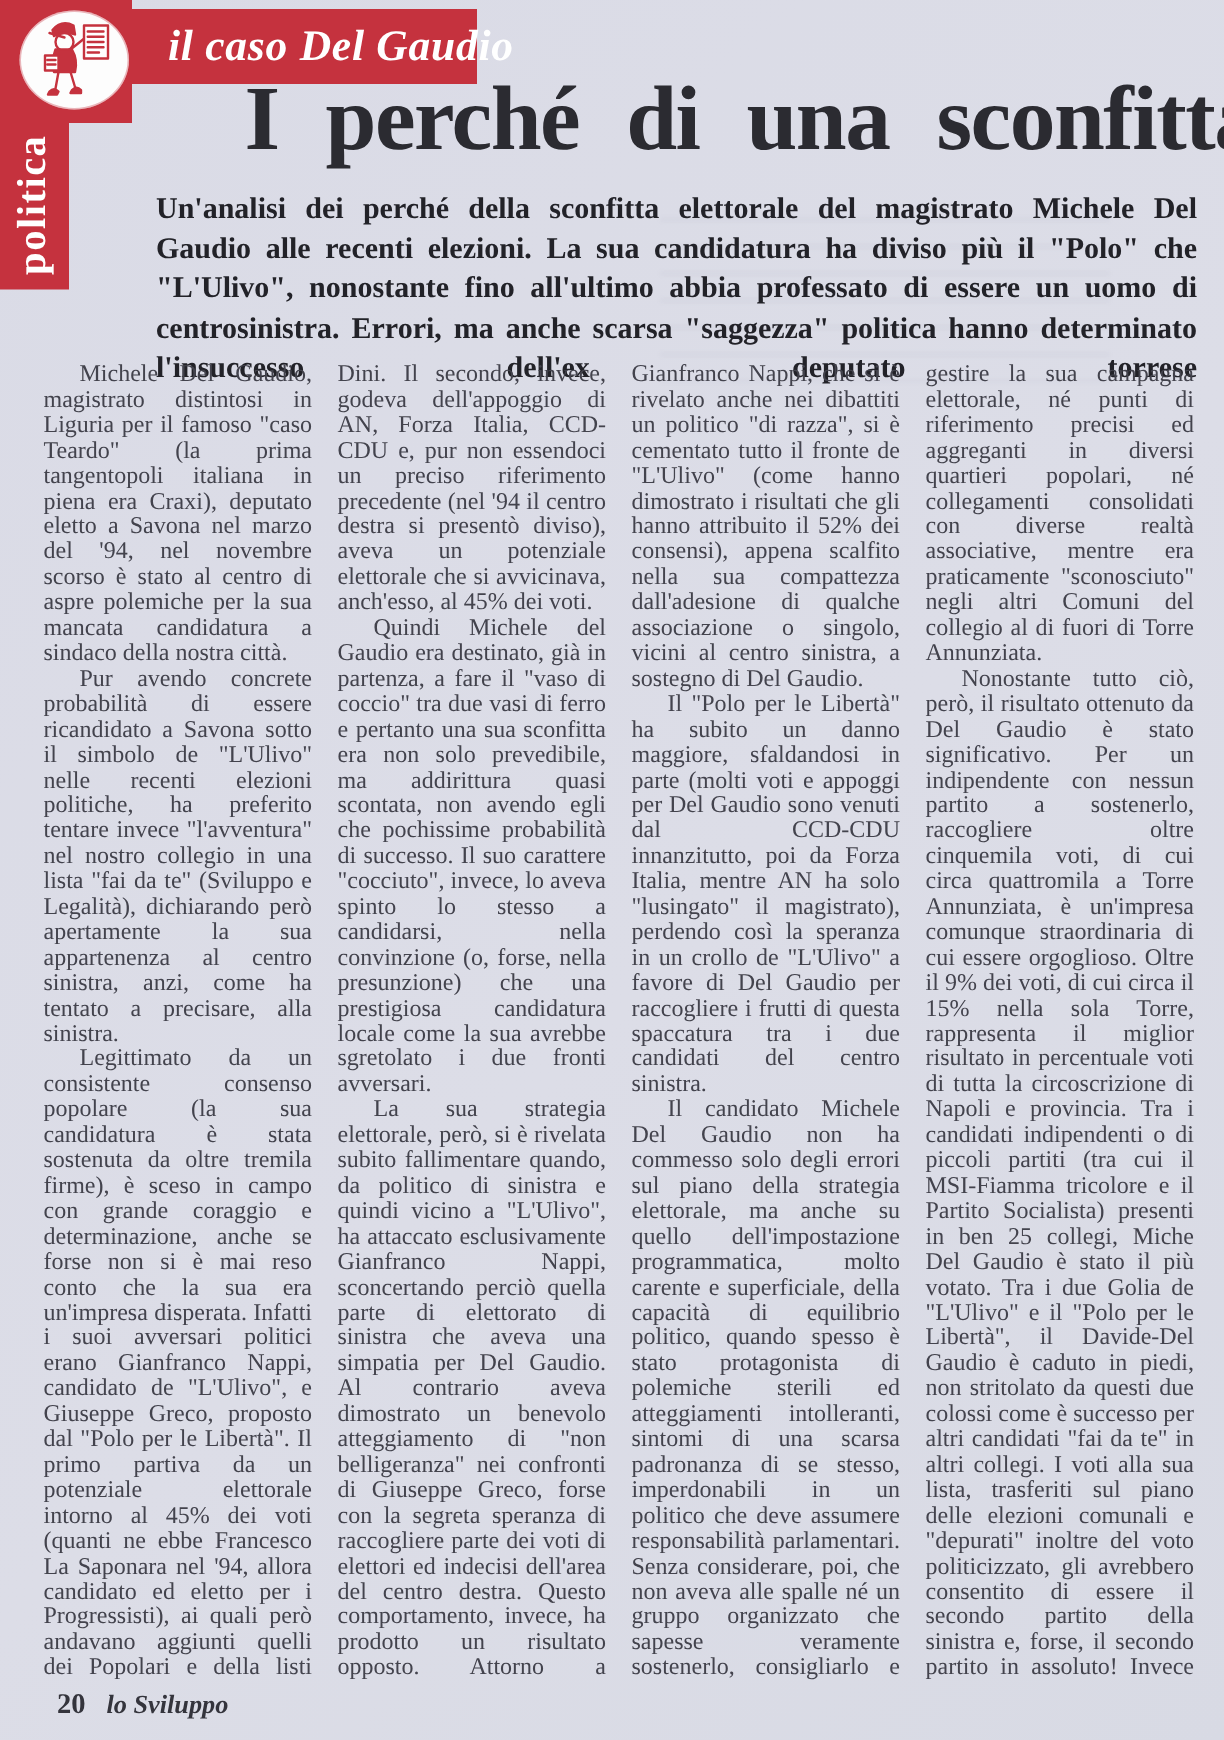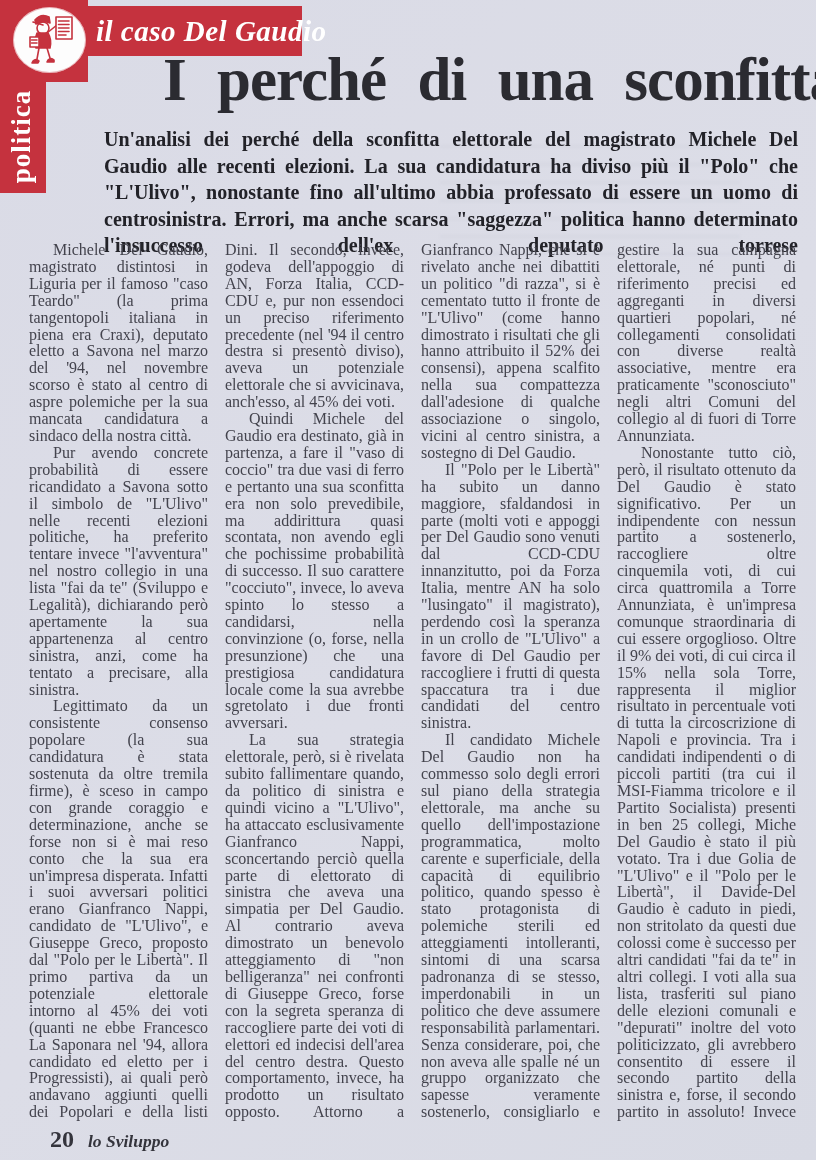--- a/index.html
+++ b/index.html
@@ -13,21 +13,21 @@
   
   .side-bar{
     position:absolute;left:0;top:0;width:46px;height:193px;
     background:#c5323e;
   }
   .logo-block{
     position:absolute;left:0;top:0;width:88px;height:82px;
     background:#c5323e;
   }
   .kicker-banner{
-    position:absolute;left:0;top:6px;width:302px;height:50px;
+    position:absolute;left:16px;top:6px;width:302px;height:50px;
     background:#c5323e;
     display:flex;align-items:center;
   }
   .kicker-banner .kicker-text{
     margin-left:96px;
     color:#ffffff;
     font-style:italic;font-weight:bold;
     font-size:29px;letter-spacing:.5px;
     white-space:nowrap;
   }
@@ -83,21 +83,21 @@
   }
   .article-body p{
     margin:0;text-indent:1.5em;
   }
   
   .footer{
     position:absolute;left:38px;top:1126px;
     display:flex;align-items:baseline;gap:14px;
     color:#34343c;
   }
-  .footer .pageno{font-size:24px;font-weight:bold;margin-left:12px;}
+  .footer .pageno{font-size:19px;font-weight:bold;}
   .footer .pub{font-size:17.5px;font-weight:bold;font-style:italic;}
 </style>
 </head>
 <body>
 
 <div class="page">
 
   <div class="side-bar"></div>
 
   <div class="kicker-banner">

